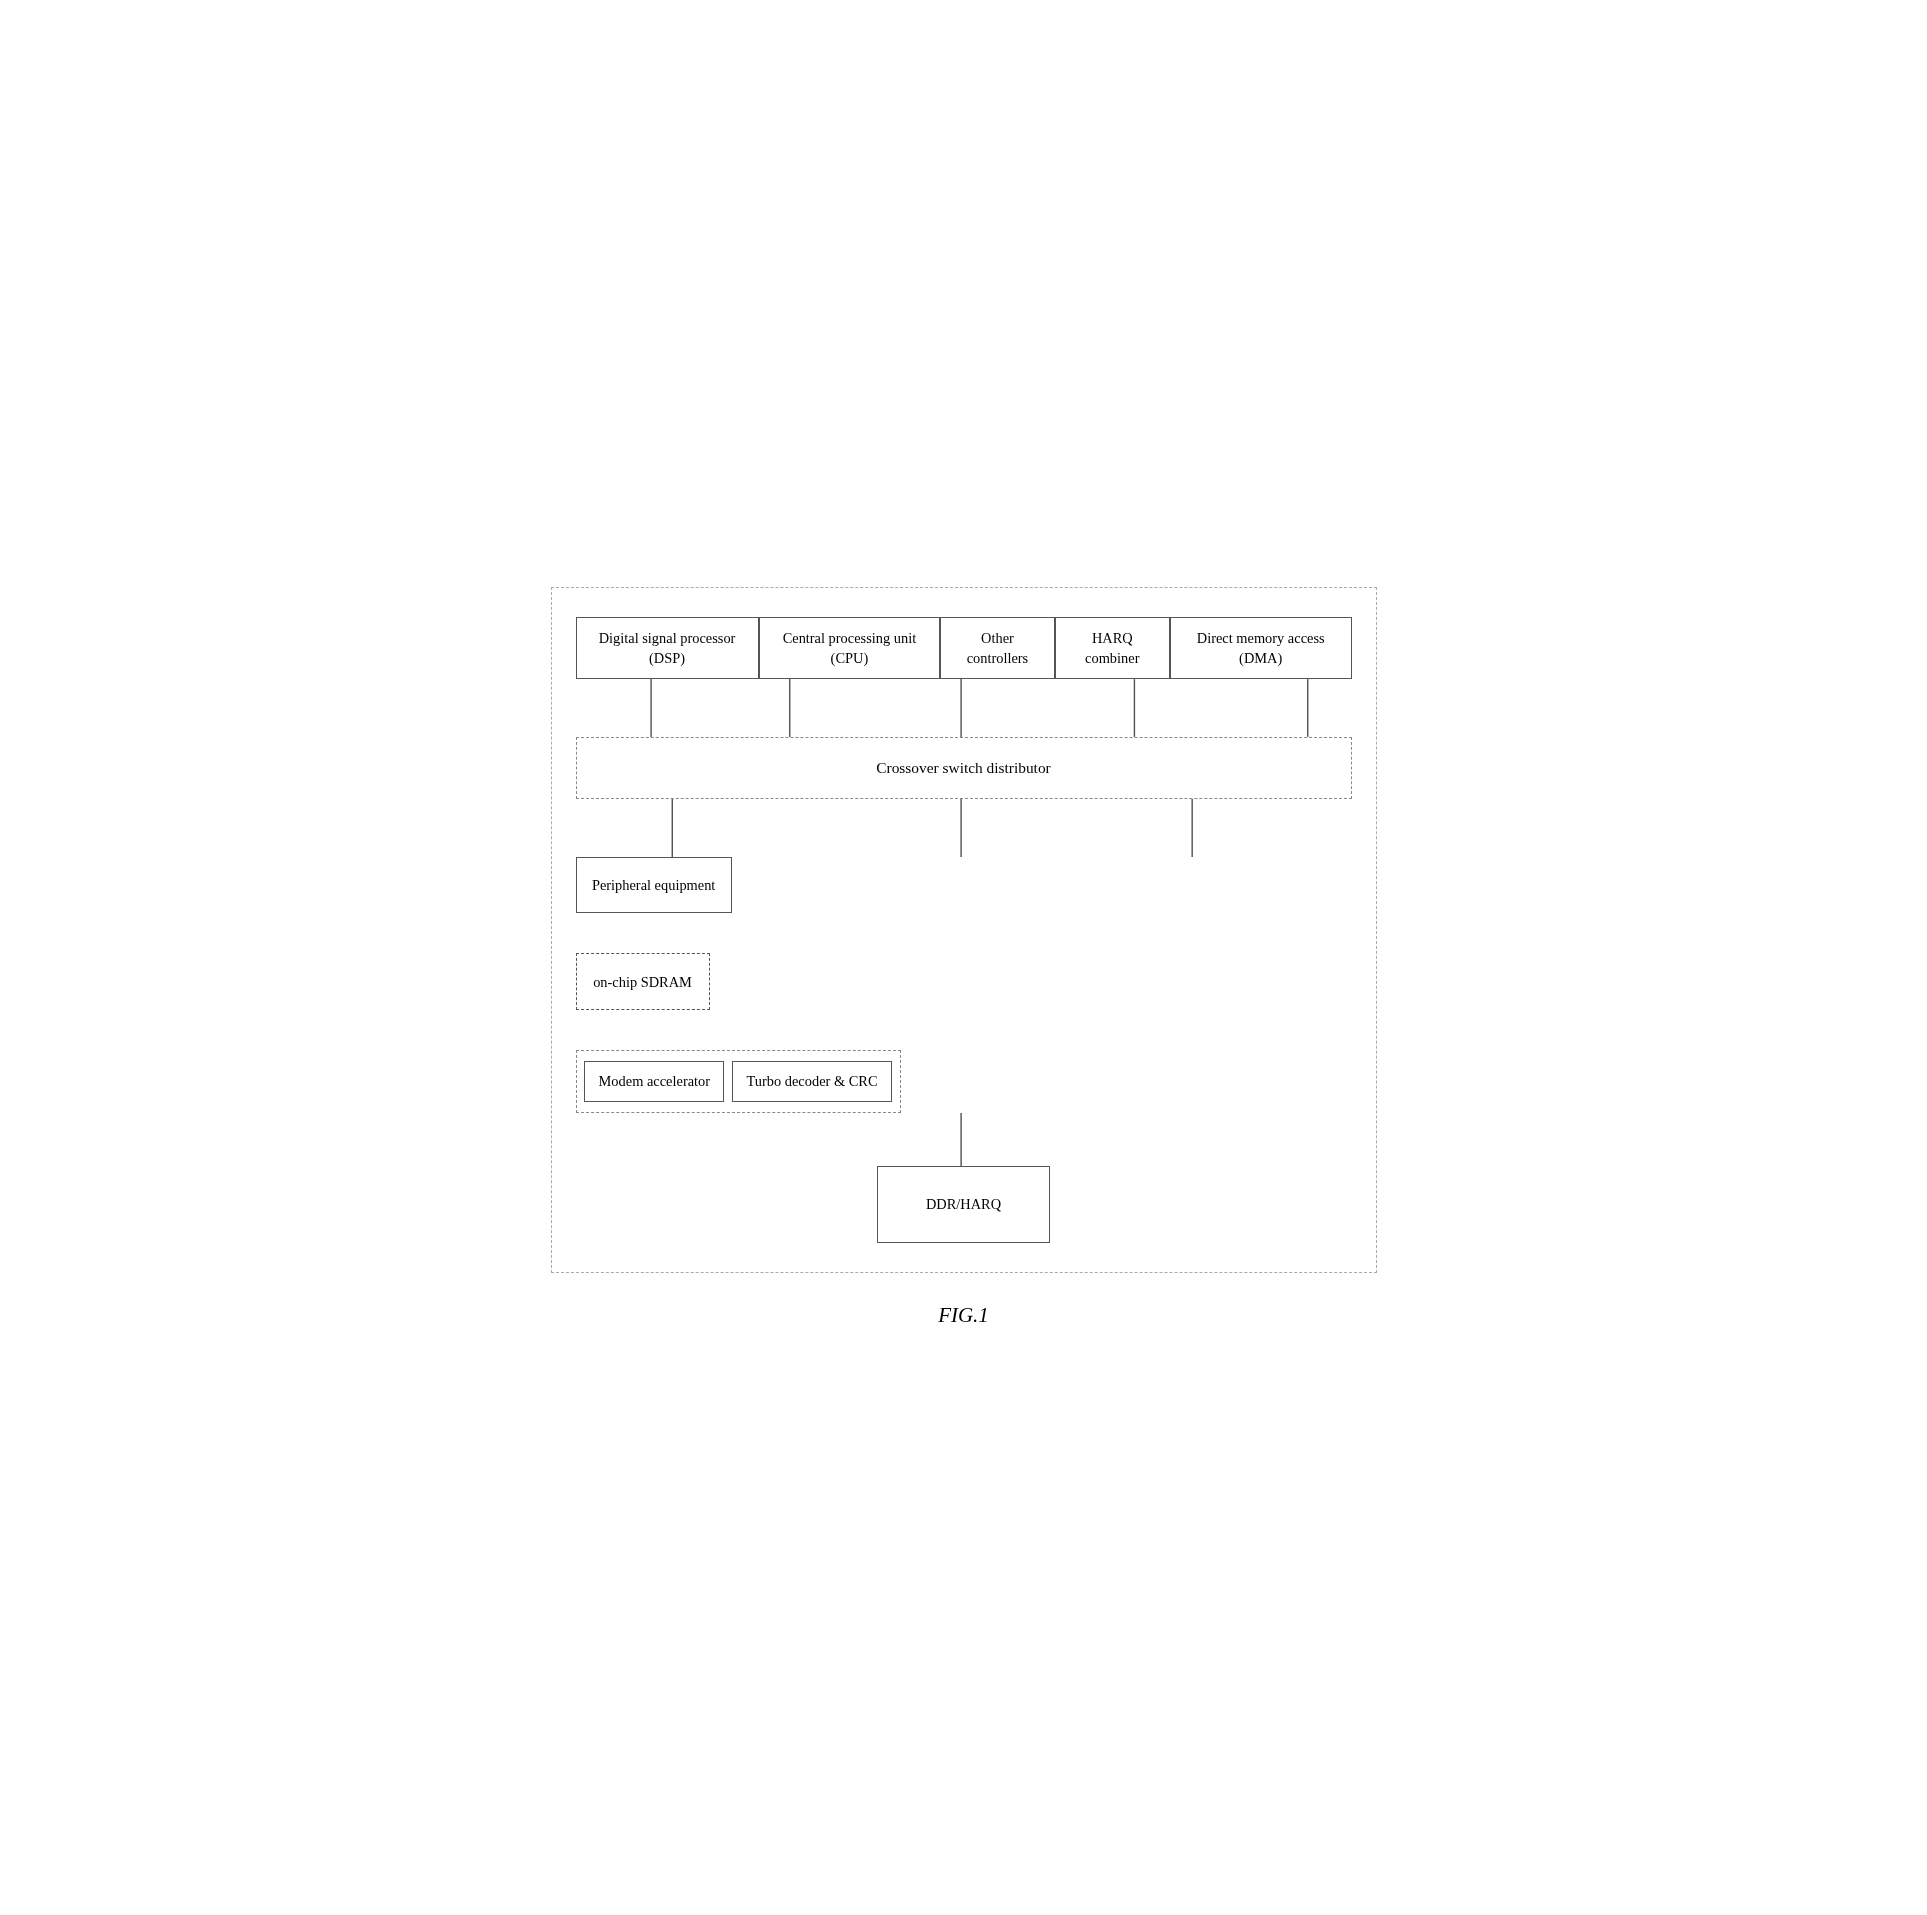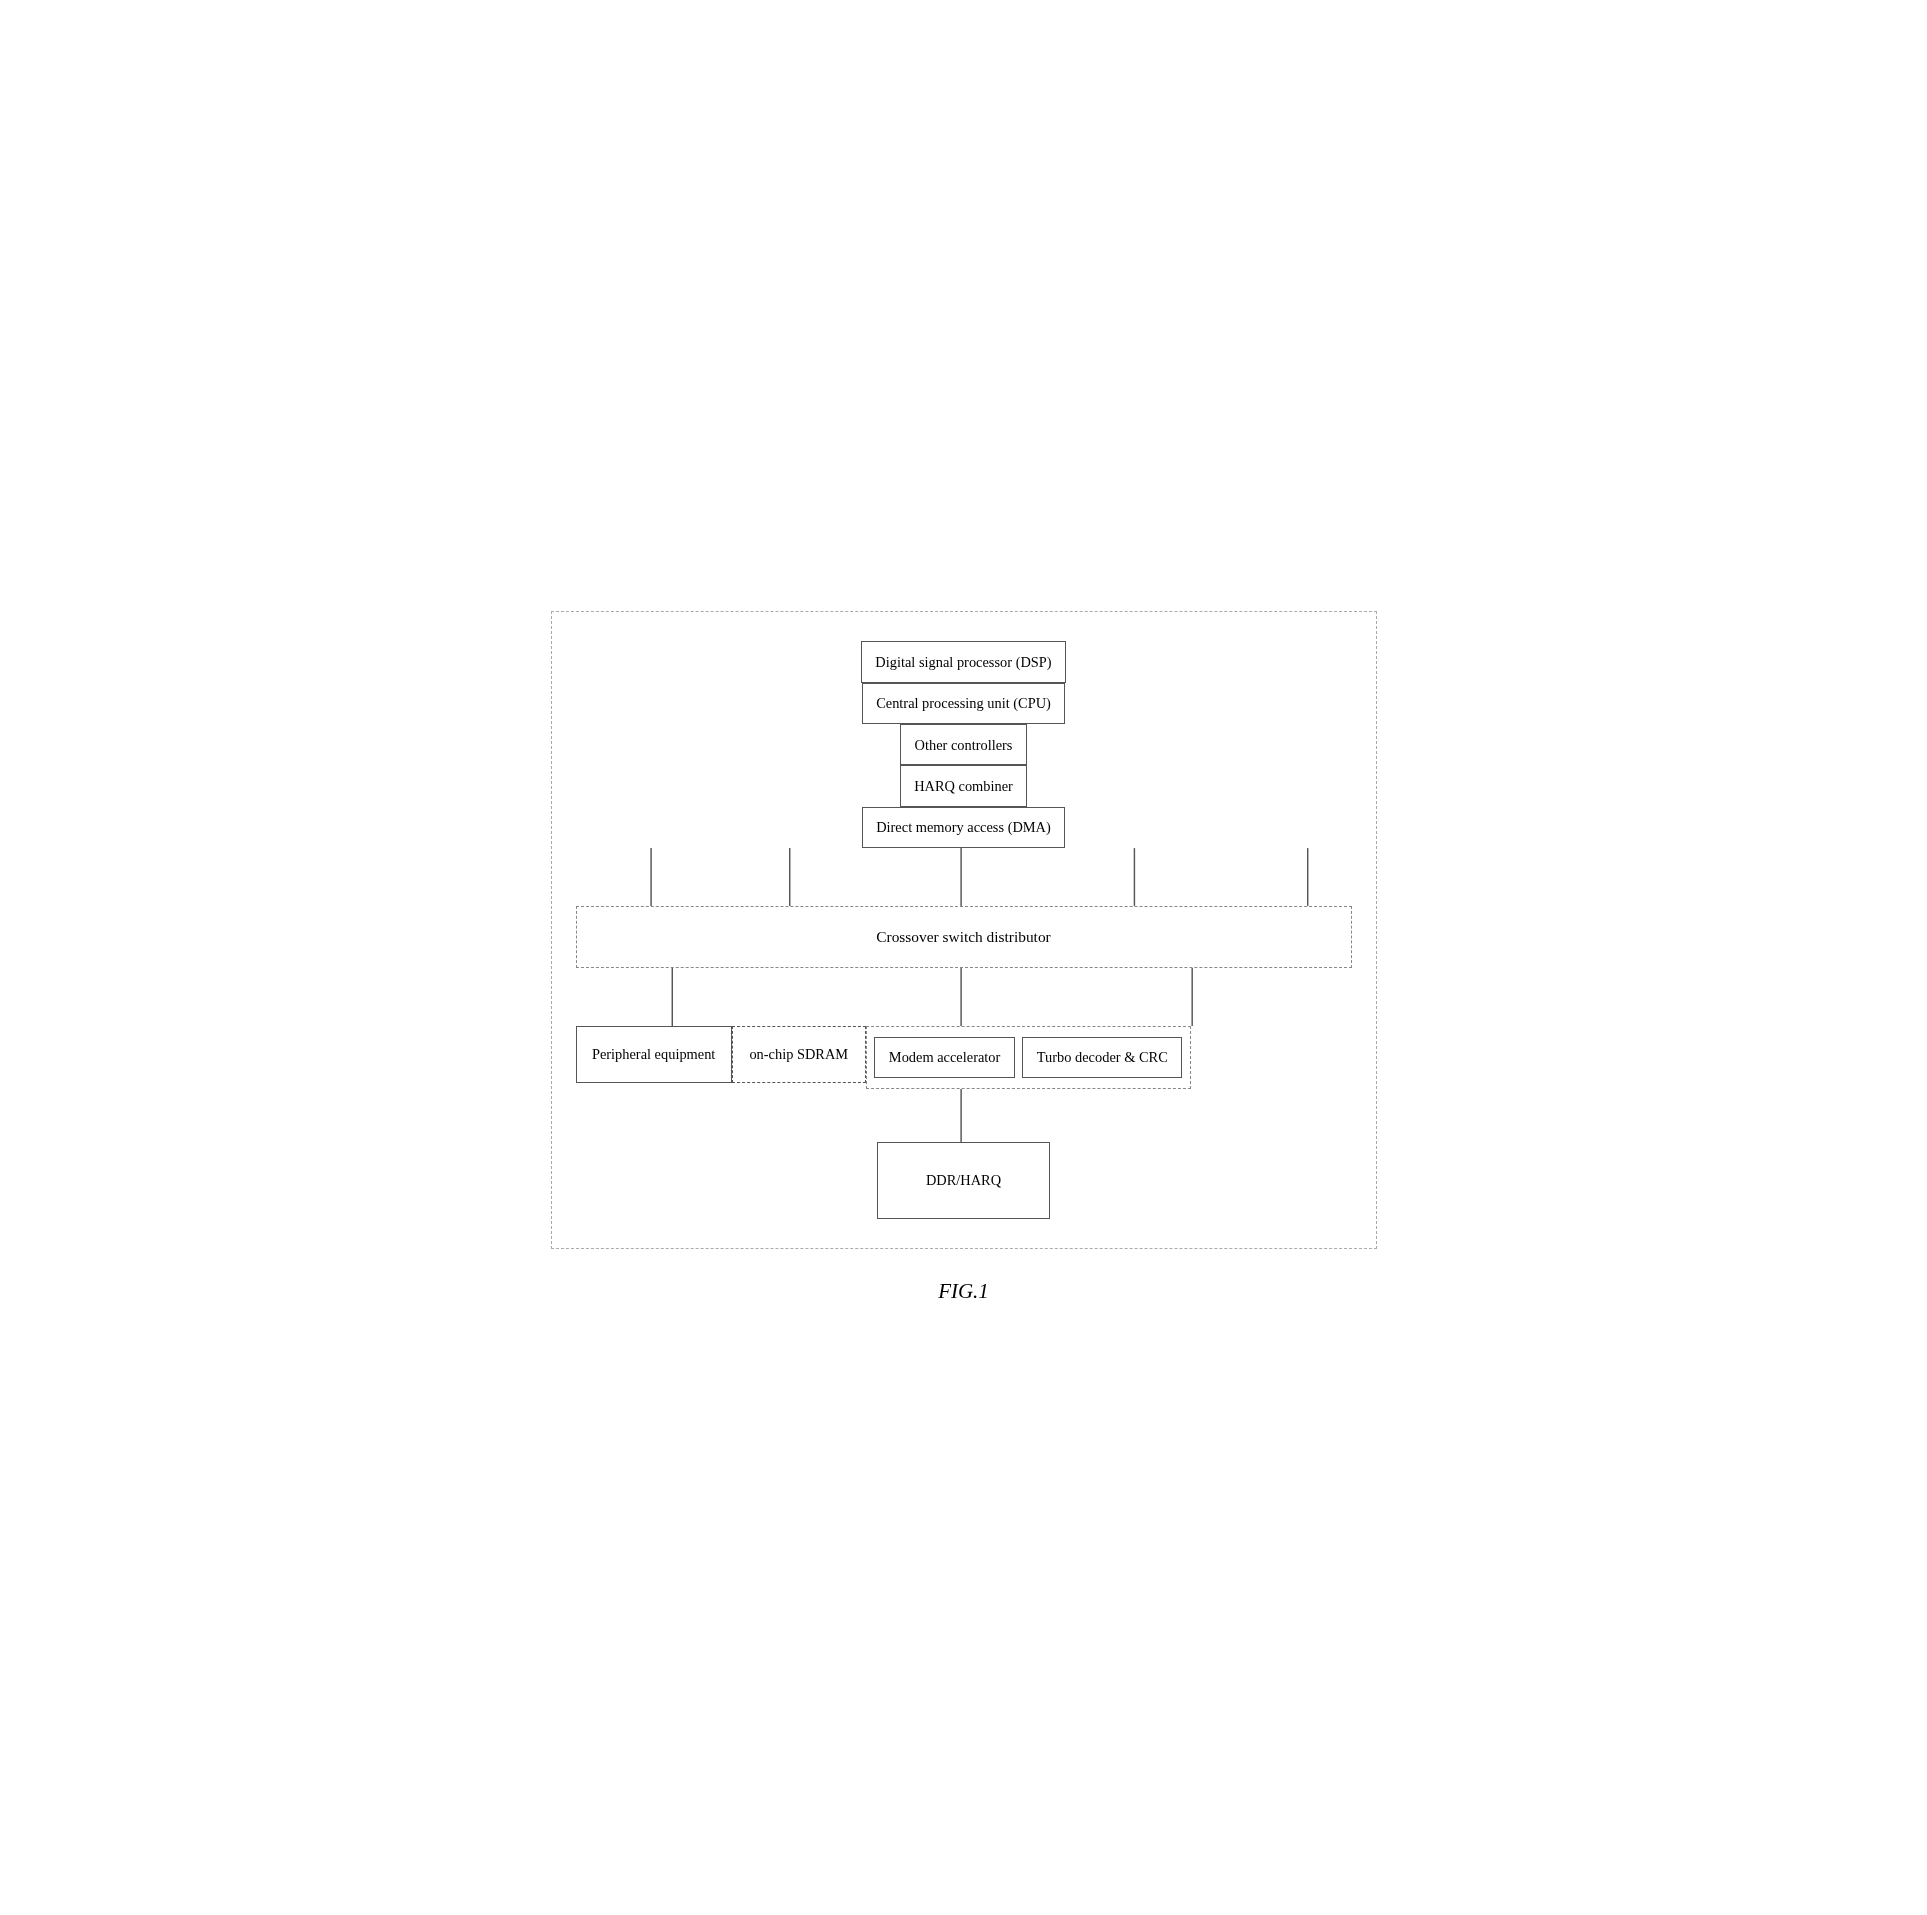--- a/index.html
+++ b/index.html
@@ -22,21 +22,21 @@
     
     .outer-box {
       border: 1.9px dashed #aaa;
       width: 100%;
       padding: 29px 24px 29px 24px;
       position: relative;
     }
     
     .top-row {
       display: flex;
-      flex-direction: column;
+      flex-direction: row;
       justify-content: space-between;
       align-items: center;
       width: 100%;
       margin-bottom: 0px;
     }
     .component-box {
       border: 1.4px solid #555;
       padding: 9.6px 13.4px;
       text-align: center;
       font-size: 14.4px;
@@ -62,24 +62,25 @@
     }
     
     .connectors-bottom {
       position: relative;
       width: 100%;
       height: 58px;
     }
     
     .bottom-row {
       display: flex;
-      flex-direction: row;
-      justify-content: flex-start;
+      flex-direction: column;
+      justify-content: flex-end;
       align-items: flex-start;
       width: 100%;
+      gap: 40px;
     }
     .bottom-right-group {
       border: 1.4px dashed #888;
       padding: 9.6px 7.7px;
       display: flex;
       flex-direction: row;
       gap: 7.7px;
     }
     .ddr-box {
       border: 1.4px solid #555;

